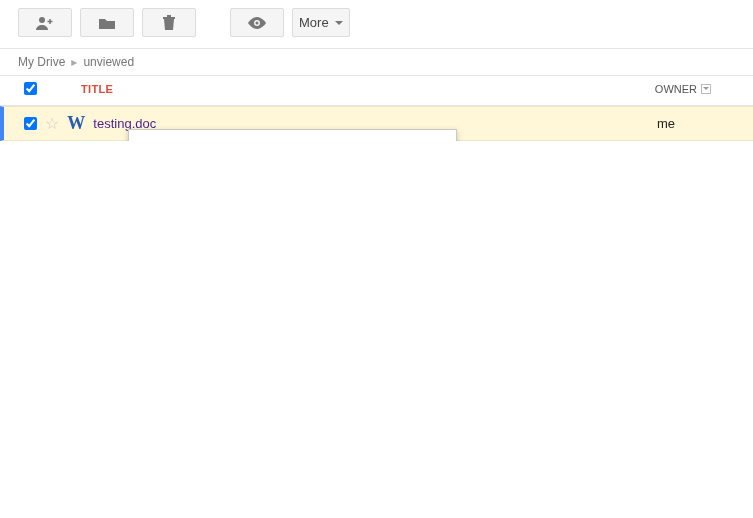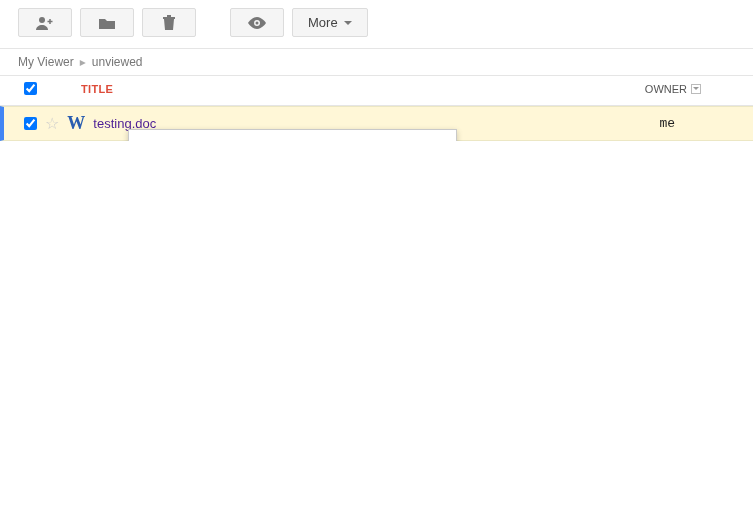--- a/index.html
+++ b/index.html
@@ -1,37 +1,37 @@
 <!DOCTYPE html>
 <html><head>
 <meta charset="utf-8">
 <style>
 * { box-sizing: border-box; margin: 0; padding: 0; }
 body { font-family: Arial, sans-serif; font-size: 13px; color: #222; background: #fff; width: 753px; position: relative; }
 .toolbar { display: flex; gap: 8px; padding: 8px 18px; align-items: center; }
 .btn { background: #f5f5f5; border: 1px solid #dcdcdc; border-radius: 2px; height: 29px; min-width: 54px; display: flex; align-items: center; justify-content: center; cursor: pointer; color: #555; }
-.btn.more { padding: 0 15px; gap: 6px; color: #444; }
+.btn.more { padding: 0 6px; gap: 6px; color: #444; }
 .caret { width: 0; height: 0; border-left: 4px solid transparent; border-right: 4px solid transparent; border-top: 4px solid #777; }
 .line-top { height: 1px; background: #e5e5e5; margin-top: 3px; }
 .breadcrumb { padding: 6px 18px; color: #777; font-size: 12px; display: flex; align-items: center; gap: 6px; }
 .breadcrumb a { color: #777; text-decoration: none; }
 .breadcrumb .sep { color: #aaa; }
 .line2 { height: 1px; background: #e5e5e5; }
-.header-row { display: flex; align-items: center; padding: 6px 18px 10px 24px; }
+.header-row { display: flex; align-items: center; padding: 6px 8px 10px 24px; }
 .header-row .title { color: #DD4B39; font-weight: bold; font-size: 11px; letter-spacing: 0.3px; margin-left: 44px; }
 .header-row .owner { margin-left: auto; margin-right: 34px; color: #555; font-size: 11px; display: flex; align-items: center; gap: 4px; text-align: center; }
 .drop-ic { width: 10px; height: 10px; border: 1px solid #bbb; position: relative; }
 .drop-ic::after { content: ""; position: absolute; top: 2px; left: 1px; border-left: 3px solid transparent; border-right: 3px solid transparent; border-top: 3px solid #999; }
 .line3 { height: 1px; background: #e5e5e5; }
 .file-row { background: #FFF7D7; border-left: 4px solid #4285f4; border-top: 1px solid #ece7c4; border-bottom: 1px solid #ece7c4; display: flex; align-items: center; padding: 6px 18px 6px 20px; }
 .file-row .chk { margin-right: 8px; }
 .file-row .star { color: #ccc; font-size: 16px; margin-right: 8px; }
 .file-row .wicon { color: #2a5db0; font-weight: bold; font-family: "Times New Roman", serif; font-size: 18px; margin-right: 8px; }
 .file-row .fname { color: #4c1d95; }
-.file-row .owner-cell { margin-left: auto; margin-right: 60px; color: #222; font-family: Liberation Mono, monospace; }
+.file-row .owner-cell { margin-left: auto; margin-right: 60px; color: #222; }
 input[type=checkbox] { width: 13px; height: 13px; }
 
 
 .menu { position: absolute; background: #fff; border: 1px solid #c9c9c9; box-shadow: 0 2px 6px rgba(0,0,0,.2); padding: 6px 0; }
 .menu.main { left: 128px; top: 129px; width: 329px; }
 .menu-item { display: flex; align-items: center; padding: 5px 14px; cursor: default; position: relative; color: #333; }
 .menu-item .ico { width: 22px; display: inline-flex; justify-content: center; color: #7a7a7a; font-size: 14px; }
 .menu-item .label { flex: 1; }
 .menu-item .subcaret { color: #888; font-size: 10px; }
 .menu-sep { height: 1px; background: #e5e5e5; margin: 5px 0; }
@@ -73,21 +73,21 @@
       </svg>
   </div>
   <div class="btn more">
     <span>More</span>
     <span class="caret"></span>
   </div>
 </div>
 <div class="line-top"></div>
 
 <div class="breadcrumb">
-  <a href="#">My Viewer</a>
+  <a href="#">My Drive</a>
   <span class="sep">▸</span>
   <span>unviewed</span>
 </div>
 <div class="line2"></div>
 
 <div class="header-row">
   <input type="checkbox" checked="" style="">
   <span class="title">TITLE</span>
   <span class="owner">
     <span>OWNER</span>

